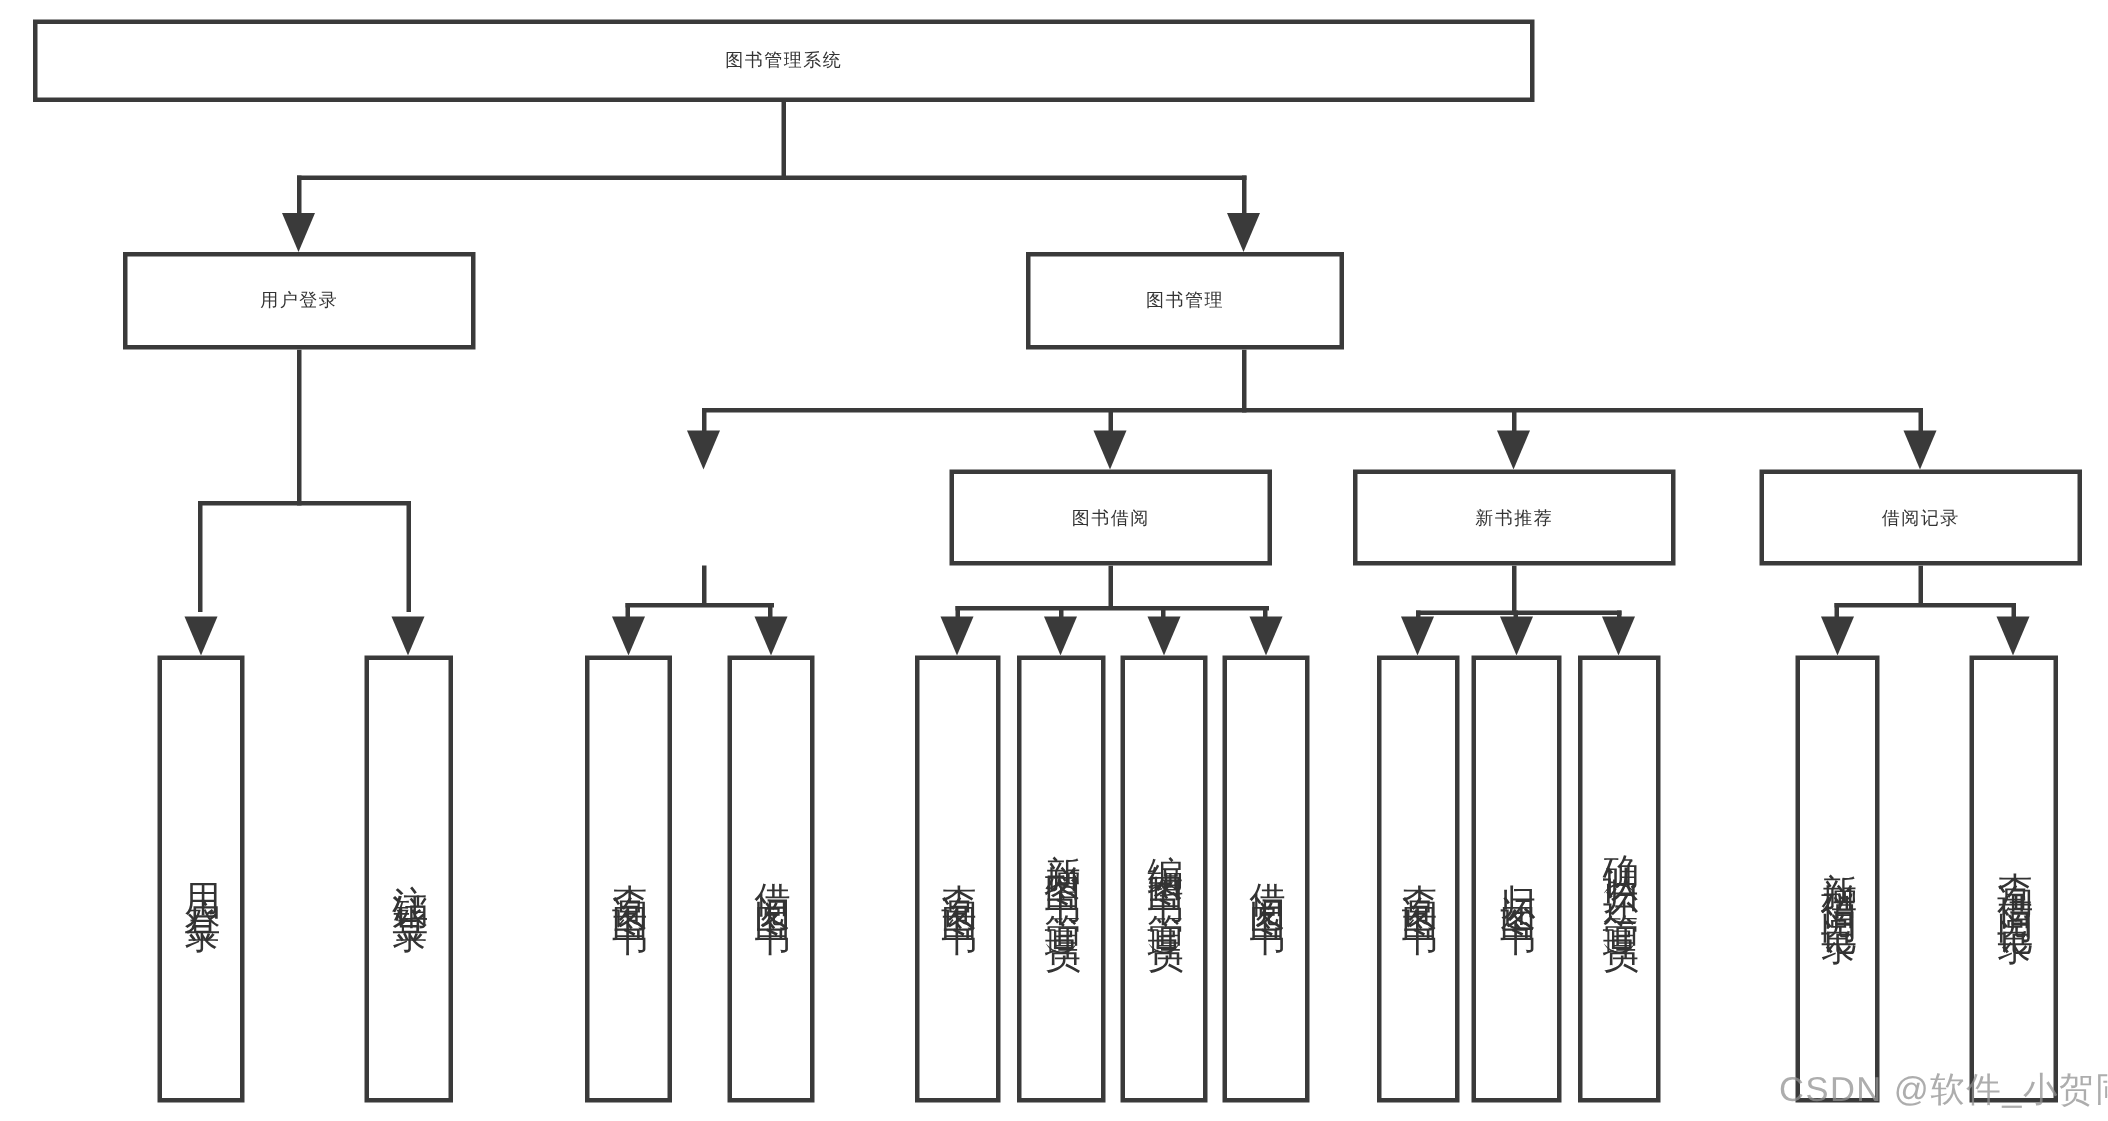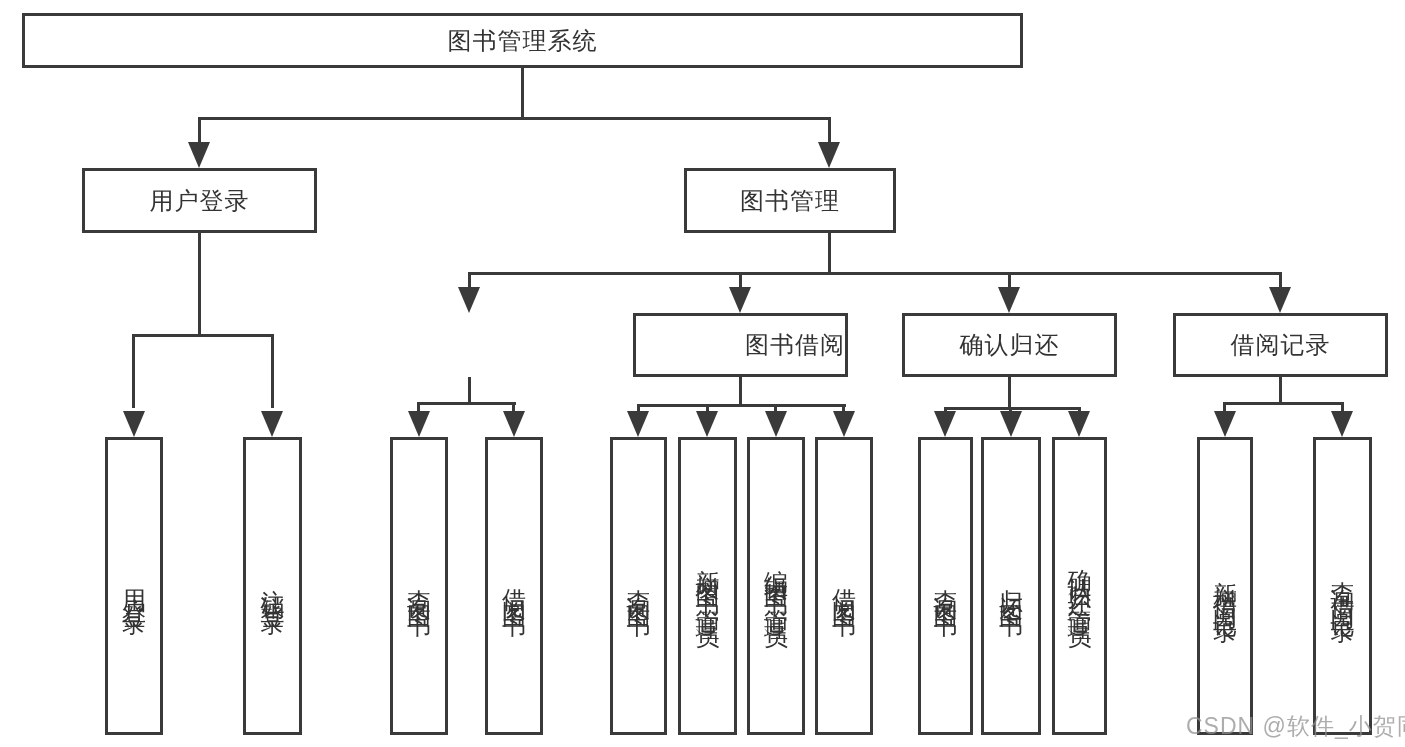--- a/index.html
+++ b/index.html
@@ -12,21 +12,21 @@
   }
   .box{
     position:absolute;
     box-sizing:border-box;
     background:#ffffff;
     border:3px solid #3a3a3a;
     display:flex;
     align-items:center;
     justify-content:center;
     color:#333333;
-    font-size:24px;
+    font-size:12px;
     letter-spacing:1px;
     z-index:2;
   }
   .leaf{
     font-size:24px;
   }
   .leaf .vtext{
     writing-mode:vertical-lr;
     text-orientation:mixed;
     letter-spacing:8px;
@@ -92,25 +92,25 @@
   <div class="hline" style="left:468px;top:272px;width:814px;"></div>
   <div class="vline" style="left:468px;top:272px;height:18px;"></div>
   <div class="arrow" style="left:458px;top:287px;"></div>
   <div class="vline" style="left:739px;top:272px;height:18px;"></div>
   <div class="arrow" style="left:729px;top:287px;"></div>
   <div class="vline" style="left:1008px;top:272px;height:18px;"></div>
   <div class="arrow" style="left:998px;top:287px;"></div>
   <div class="vline" style="left:1279px;top:272px;height:18px;"></div>
   <div class="arrow" style="left:1269px;top:287px;"></div>
 
-  <div class="box" style="left:633px;top:313px;width:215px;height:64px;justify-content:flex-end;">
+  <div class="box" style="left:633px;top:313px;width:215px;height:64px;">
     <span>图书借阅</span>
   </div>
   <div class="box" style="left:902px;top:313px;width:215px;height:64px;">
-    <span>确认归还</span>
+    <span>新书推荐</span>
   </div>
   <div class="box" style="left:1173px;top:313px;width:215px;height:64px;">
     <span>借阅记录</span>
   </div>
 
   <div class="vline" style="left:468px;top:377px;height:27px;"></div>
   <div class="hline" style="left:417px;top:402px;width:99px;"></div>
   <div class="vline" style="left:417px;top:402px;height:12px;"></div>
   <div class="arrow" style="left:408px;top:411px;"></div>
   <div class="vline" style="left:512px;top:402px;height:12px;"></div>

